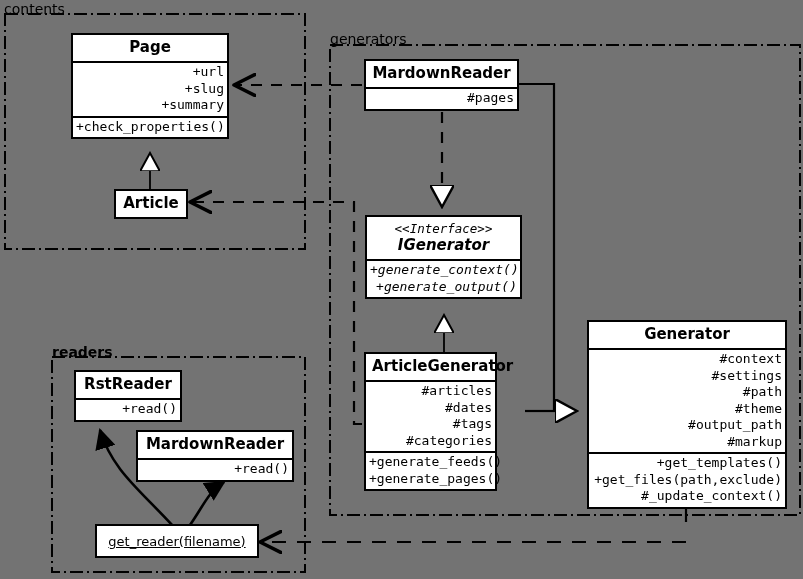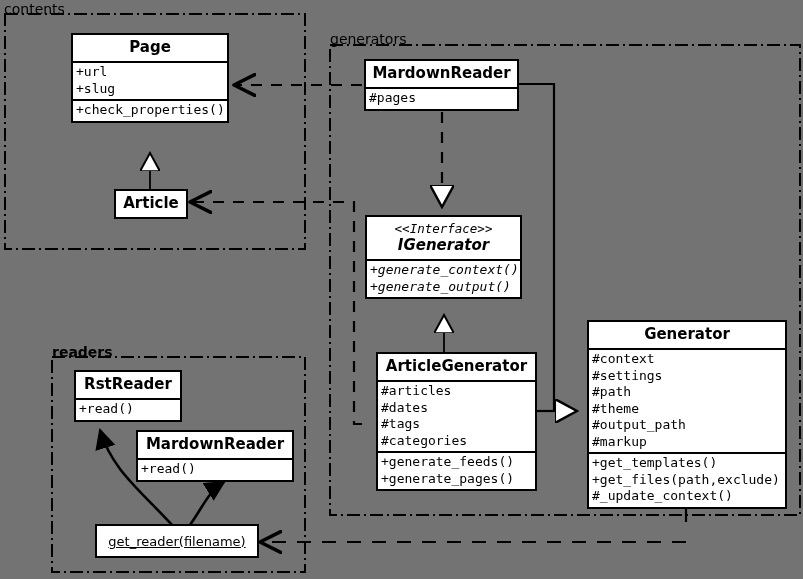--- a/index.html
+++ b/index.html
@@ -9,21 +9,21 @@
   svg#wires{position:absolute;left:0;top:0;width:803px;height:579px;pointer-events:none;}
 
   .pkg-label{position:absolute;font-family:"DejaVu Sans",sans-serif;font-size:14px;color:#000;
              white-space:nowrap;letter-spacing:0px;}
 
   .uml{position:absolute;border:2px solid #000;background:#fff;box-sizing:border-box;z-index:5;}
   .uml .title{font-family:"DejaVu Sans",sans-serif;font-weight:bold;font-size:15px;
               text-align:center;padding:4px 6px 5px 6px;line-height:17px;color:#000;}
   .uml .stereo{font-family:"DejaVu Sans Mono",monospace;font-weight:normal;font-size:12.5px;
                text-align:center;display:block;line-height:16px;}
-  .uml .sep{border-top:2px solid #000;}
+  .uml .sep{border-top:2px solid #000;text-align:right;}
   .uml .compartment{padding:1px 3px 2px 3px;}
   .uml .member{font-family:"DejaVu Sans Mono",monospace;font-size:13px;line-height:16.5px;
                color:#000;white-space:nowrap;}
   .plain{position:absolute;border:2px solid #000;background:#fff;box-sizing:border-box;z-index:5;
          display:flex;align-items:center;justify-content:center;}
   .plain .fnlabel{font-family:"DejaVu Sans",sans-serif;font-size:13px;color:#000;white-space:nowrap;}
 </style>
 </head>
 <body>
 
@@ -109,20 +109,21 @@
 
   <div class="pkg-label" style="left:4px;  top:1px;">contents</div>
   <div class="pkg-label" style="left:330px; top:31px;">generators</div>
   <div class="pkg-label" style="left:52px;  top:344px;font-weight:bold;">readers</div>
 
   <div class="uml" style="left:71px; top:33px; width:158px;">
     <div class="title">Page</div>
     <div class="compartment sep">
       <div class="member">+url</div>
       <div class="member">+slug</div>
+      <div class="member">+summary</div>
     </div>
     <div class="compartment sep">
       <div class="member">+check_properties()</div>
     </div>
   </div>
 
   <div class="uml" style="left:114px; top:189px; width:74px;">
     <div class="title">Article</div>
   </div>
 
@@ -137,21 +138,21 @@
     <div class="title">
       <span class="stereo">&lt;&lt;Interface&gt;&gt;</span>
       <span>IGenerator</span>
     </div>
     <div class="compartment sep">
       <div class="member">+generate_context()</div>
       <div class="member">+generate_output()</div>
     </div>
   </div>
 
-  <div class="uml" style="left:376px; top:352px; width:161px;">
+  <div class="uml" style="left:364px; top:352px; width:133px;">
     <div class="title">ArticleGenerator</div>
     <div class="compartment sep">
       <div class="member">#articles</div>
       <div class="member">#dates</div>
       <div class="member">#tags</div>
       <div class="member">#categories</div>
     </div>
     <div class="compartment sep">
       <div class="member">+generate_feeds()</div>
       <div class="member">+generate_pages()</div>

